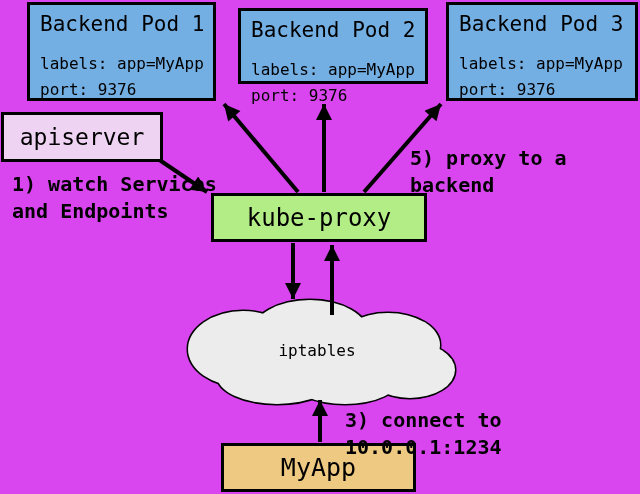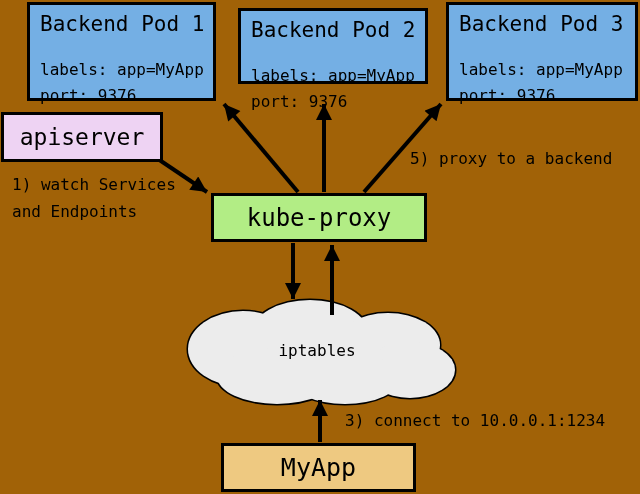--- a/index.html
+++ b/index.html
@@ -1,37 +1,37 @@
 <!DOCTYPE html>
 <html style="--pod_fill: #74afe4; --apiserver_fill: #eed3f3; --kube_proxy_fill: #b2ed85; --client_fill: #eec981; --cloud_fill: #ececec; --border: #000000; --arrow: #000000;"><head>
 <meta charset="utf-8">
 <style>
   html,body { margin:0; padding:0; background:#ffffff; }
   .canvas {
     position:relative; width:640px; height:494px; overflow:hidden;
-    background:#a16207; color:#000;
+    background:#d946ef; color:#000;
     font-family:"DejaVu Sans Mono", monospace;
   }
   .layer { position:absolute; left:0; top:0; width:640px; height:494px; }
 
   .box { position:absolute; box-sizing:border-box; border:3px solid #000; }
   .pod { background:var(--pod_fill); padding:4px 0 0 10px; }
   .pod1 { left:27px;  top:2px; width:189px; height:99px; }
   .pod2 { left:238px; top:8px; width:190px; height:76px; }
   .pod3 { left:446px; top:2px; width:192px; height:99px; }
   .pod-title { font-size:21px; line-height:30px; }
   .pod-line  { font-size:16px; line-height:26px; }
-  .pod-line.first { margin-top:18px; }
+  .pod-line.first { margin-top:12px; }
 
   .namebox { display:flex; align-items:center; justify-content:center; }
   .apiserver { left:1px;   top:112px; width:162px; height:50px; background:var(--apiserver_fill);  font-size:23px; }
   .kubeproxy { left:211px; top:193px; width:216px; height:49px; background:var(--kube_proxy_fill); font-size:24px; }
   .client    { left:221px; top:443px; width:195px; height:49px; background:var(--client_fill);     font-size:25px; }
 
-  .note { position:absolute; font-weight:normal; font-size:16px; line-height:27px; white-space:pre-line; }
+  .note { position:absolute; font-weight:bold; font-size:20px; line-height:27px; white-space:pre-line; }
   .note1 { left:12px;  top:171px; }
   .note2 { left:68px;  top:244px; }
   .note3 { left:345px; top:407px; }
   .note4 { left:355px; top:246px; }
   .note5 { left:410px; top:145px; }
 
   .iptables-label { position:absolute; left:217px; top:341px; width:200px; text-align:center; font-size:16px; }
 
   .cloud-stroke ellipse { fill:var(--cloud_fill); stroke:var(--border); stroke-width:3; }
   .cloud-fill   ellipse { fill:var(--cloud_fill); stroke:none; }

